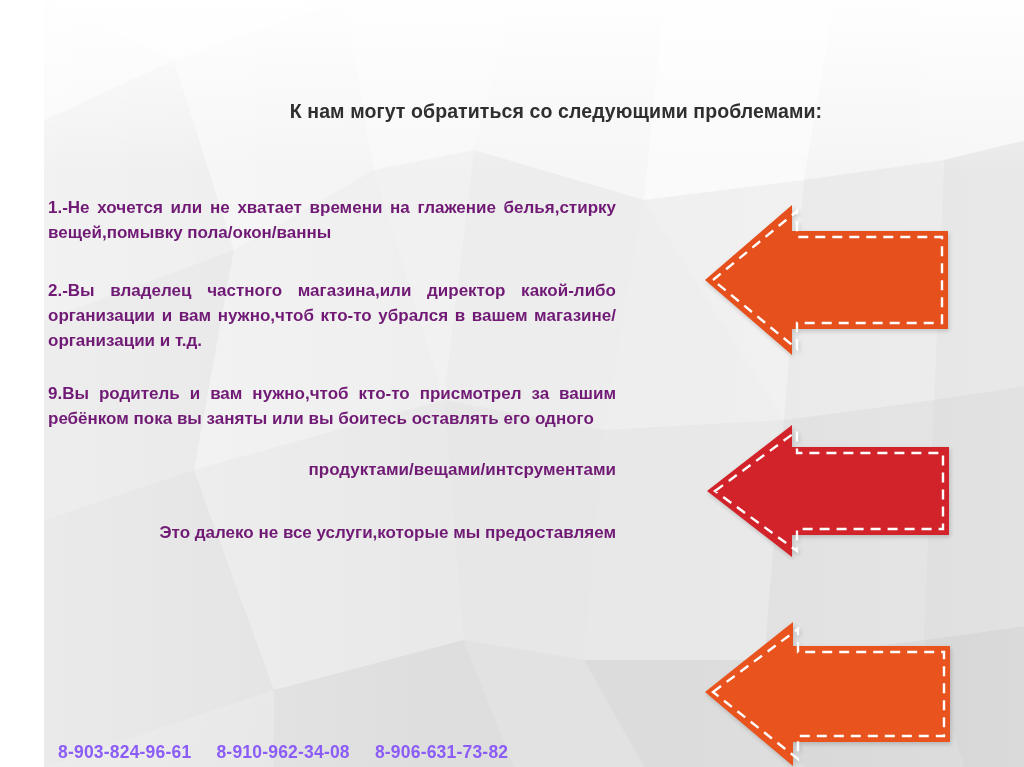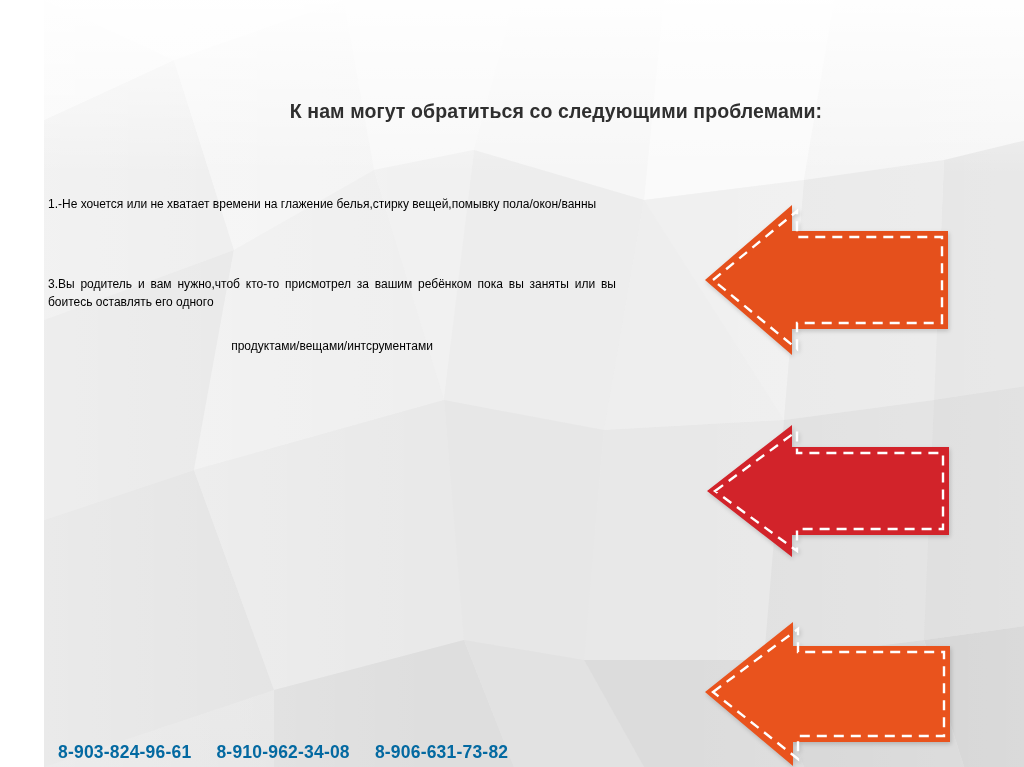--- a/index.html
+++ b/index.html
@@ -46,23 +46,23 @@
     letter-spacing: 0.1px;
     white-space: nowrap;
   }
 
   
   #text-col {
     position: absolute;
     left: 4px;
     top: 196px;
     width: 568px;
-    color: #000000;
-    font-size: 12px;
-    font-weight: 400;
+    color: #701a75;
+    font-size: 17px;
+    font-weight: 700;
     line-height: 1.45;
   }
   .para {
     text-align: justify;
     text-justify: inter-word;
     margin: 0;
   }
   .gap-1 { height: 34px; }
   .gap-2 { height: 29px; }
   .gap-3 { height: 27px; }
@@ -74,29 +74,29 @@
     text-align: justify;
     text-align-last: justify;
     margin: 0;
   }
   .para-stretch::after {
     content: "";
     display: inline-block;
     width: 100%;
   }
 
-  .closing { text-align: center; margin: 0; }
+  .closing { text-align: right; margin: 0; }
 
   #phones {
     position: absolute;
     left: 14px;
     top: 742px;
     font-size: 17.5px;
     font-weight: 600;
-    color: #0369a1;
+    color: #8b5cf6;
     white-space: nowrap;
     letter-spacing: 0.2px;
   }
   #phones span { margin-right: 20px; }
 
   
   .arrow-wrap {
     position: absolute;
     filter: drop-shadow(1px 2px 2px rgba(0,0,0,0.18));
   }
@@ -150,28 +150,30 @@
   </svg>
   <div id="bg-vignette"></div>
 
   <div id="title">К нам могут обратиться со следующими проблемами:</div>
 
   <div id="text-col">
 
     <p class="para">1.-Не хочется или не хватает времени на глажение белья,стирку вещей,помывку пола/окон/ванны</p>
     <div class="gap-1"></div>
 
+    <p class="para">2.-Вы владелец частного магазина,или директор какой-либо организации и вам нужно,чтоб кто-то убрался в вашем магазине/организации и т.д.</p>
     <div class="gap-2"></div>
 
-    <p class="para">3.Вы родитель и вам нужно,чтоб кто-то присмотрел за вашим ребёнком пока вы заняты или вы боитесь оставлять его одного</p>
+    <p class="para">9.Вы родитель и вам нужно,чтоб кто-то присмотрел за вашим ребёнком пока вы заняты или вы боитесь оставлять его одного</p>
     <div class="gap-3"></div>
 
     <p class="closing">продуктами/вещами/интсрументами</p>
     <div class="gap-4"></div>
 
+    <p class="closing">Это далеко не все услуги,которые мы предоставляем</p>
     <div class="gap-5"></div>
 
   </div>
 
   <div id="phones">
     <span>8-903-824-96-61</span>
     <span>8-910-962-34-08</span>
     <span>8-906-631-73-82</span>
   </div>
 

